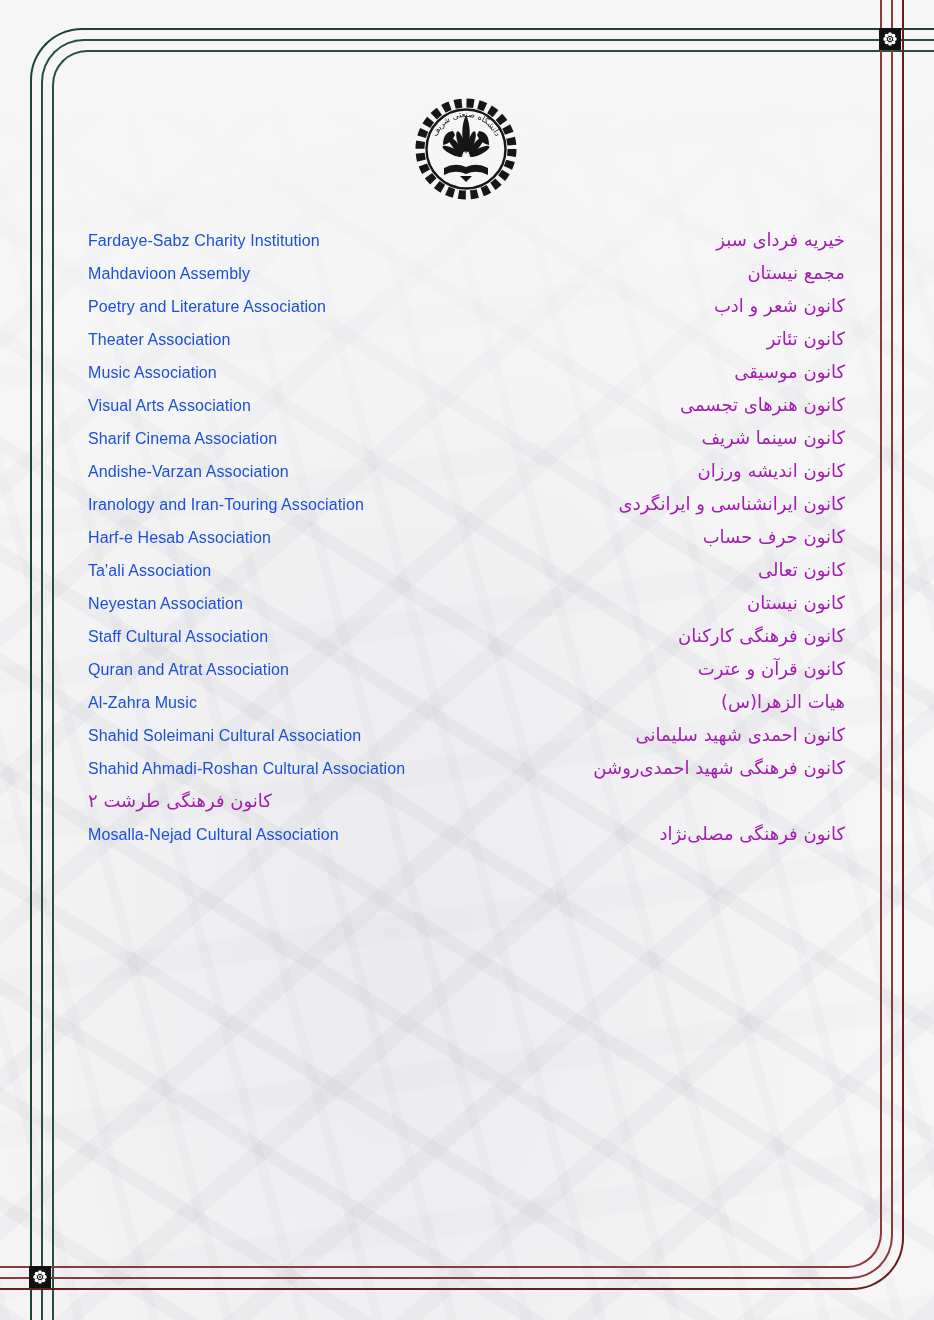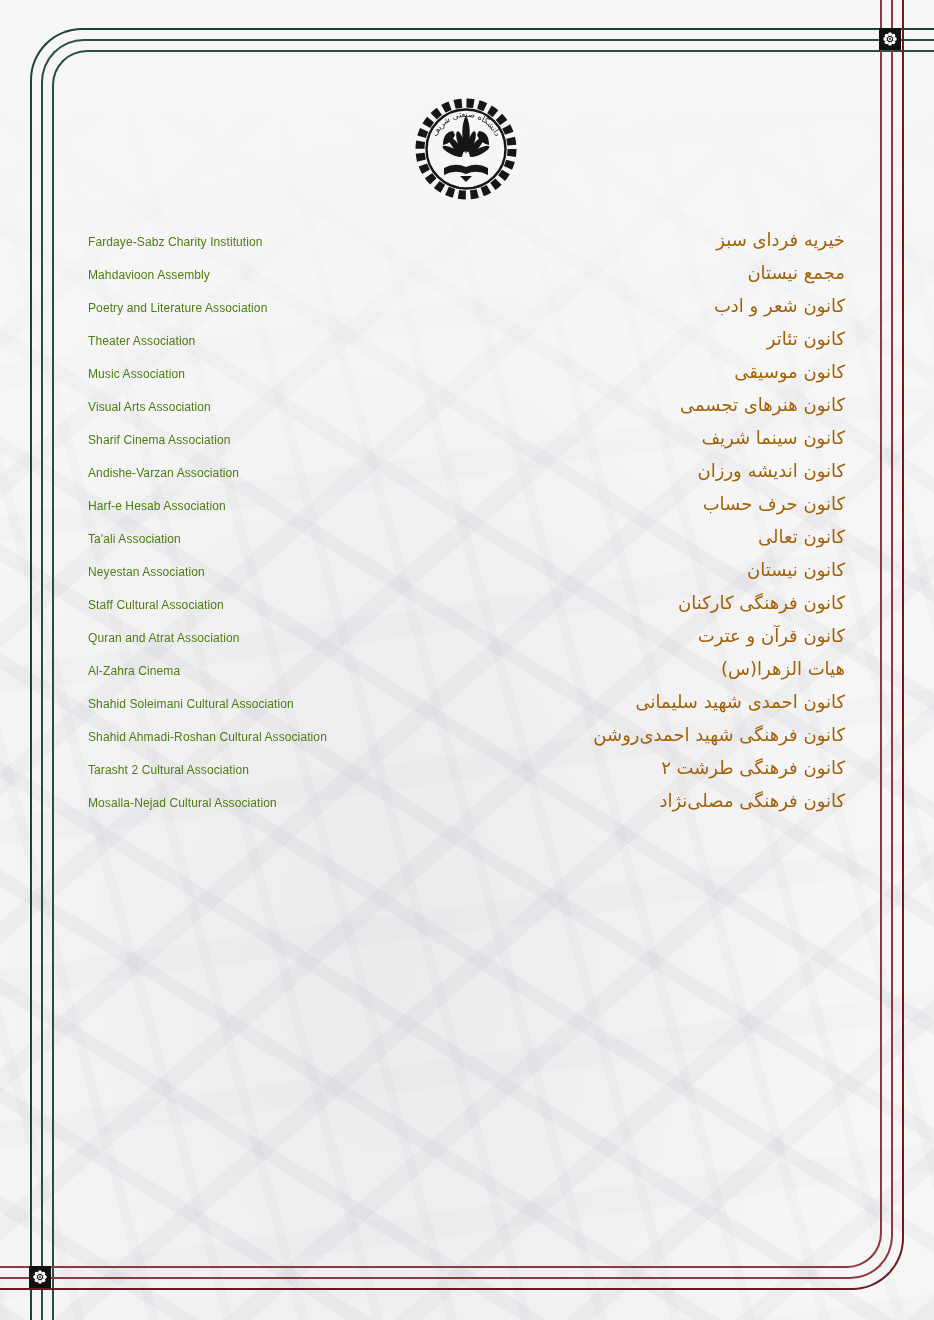--- a/index.html
+++ b/index.html
@@ -45,23 +45,23 @@
   .orn.tr { left:879px; top:28px; }
   .orn.bl { left:29px;  top:1266px; }
   
   .logo { position:absolute; left:411px; top:94px; width:110px; height:110px; }
   
   .list { position:absolute; left:88px; top:223px; width:757px; }
   .row {
     display:flex; justify-content:space-between; align-items:baseline;
     height:33px; line-height:33px; white-space:nowrap;
   }
-  .en { font-size:12px; color:#4d7c0f; letter-spacing:0.1px; }
+  .en { font-size:16px; color:#1d4ed8; letter-spacing:0.1px; }
   .fa {
-    font-size:18px; color:#a16207; direction:rtl; unicode-bidi:isolate;
+    font-size:18px; color:#a21caf; direction:rtl; unicode-bidi:isolate;
     font-family:"DejaVu Sans", sans-serif;
   }
 </style>
 </head>
 <body>
 
 <div class="page">
 
   <div class="watermark"></div>
 
@@ -158,53 +158,56 @@
       </div>
     <div class="row">
         <span class="en">Sharif Cinema Association</span>
         <span class="fa">کانون سینما شریف</span>
       </div>
     <div class="row">
         <span class="en">Andishe-Varzan Association</span>
         <span class="fa">کانون اندیشه ورزان</span>
       </div>
     <div class="row">
+        <span class="en">Iranology and Iran-Touring Association</span>
+        <span class="fa">کانون ایرانشناسی و ایرانگردی</span>
+      </div>
+    <div class="row">
         <span class="en">Harf-e Hesab Association</span>
         <span class="fa">کانون حرف حساب</span>
       </div>
     <div class="row">
         <span class="en">Ta'ali Association</span>
         <span class="fa">کانون تعالی</span>
       </div>
     <div class="row">
         <span class="en">Neyestan Association</span>
         <span class="fa">کانون نیستان</span>
       </div>
     <div class="row">
         <span class="en">Staff Cultural Association</span>
         <span class="fa">کانون فرهنگی کارکنان</span>
       </div>
     <div class="row">
         <span class="en">Quran and Atrat Association</span>
         <span class="fa">کانون قرآن و عترت</span>
       </div>
     <div class="row">
-        <span class="en">Al-Zahra Cinema</span>
+        <span class="en">Al-Zahra Music</span>
         <span class="fa">هیات الزهرا(س)</span>
       </div>
     <div class="row">
         <span class="en">Shahid Soleimani Cultural Association</span>
         <span class="fa">کانون احمدی شهید سلیمانی</span>
       </div>
     <div class="row">
         <span class="en">Shahid Ahmadi-Roshan Cultural Association</span>
         <span class="fa">کانون فرهنگی شهید احمدی‌روشن</span>
       </div>
     <div class="row">
-        <span class="en">Tarasht 2 Cultural Association</span>
         <span class="fa">کانون فرهنگی طرشت ۲</span>
       </div>
     <div class="row">
         <span class="en">Mosalla-Nejad Cultural Association</span>
         <span class="fa">کانون فرهنگی مصلی‌نژاد</span>
       </div>
   </div>
 
 </div>
 

